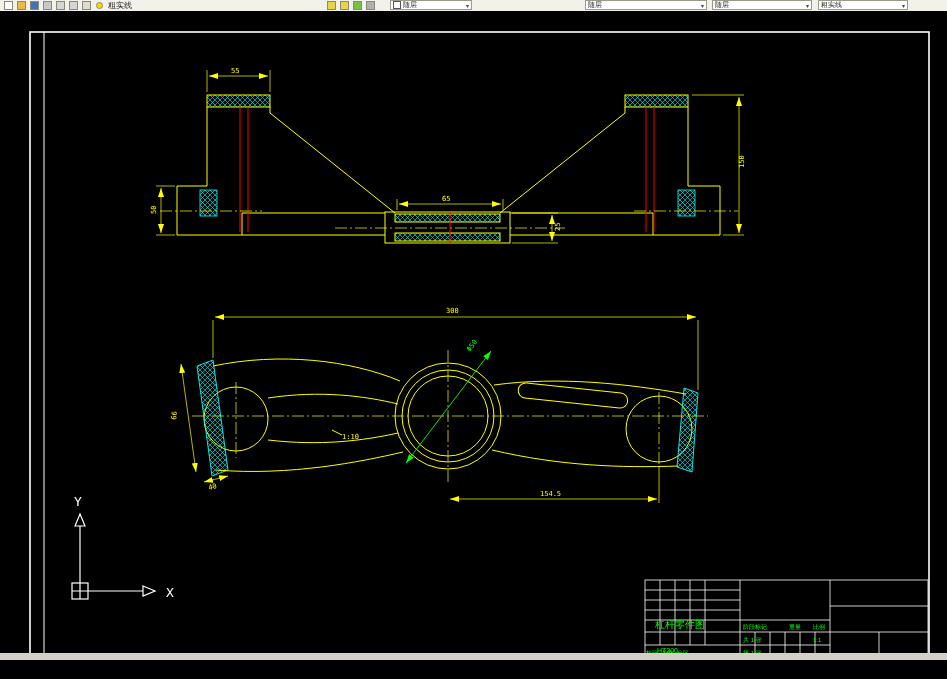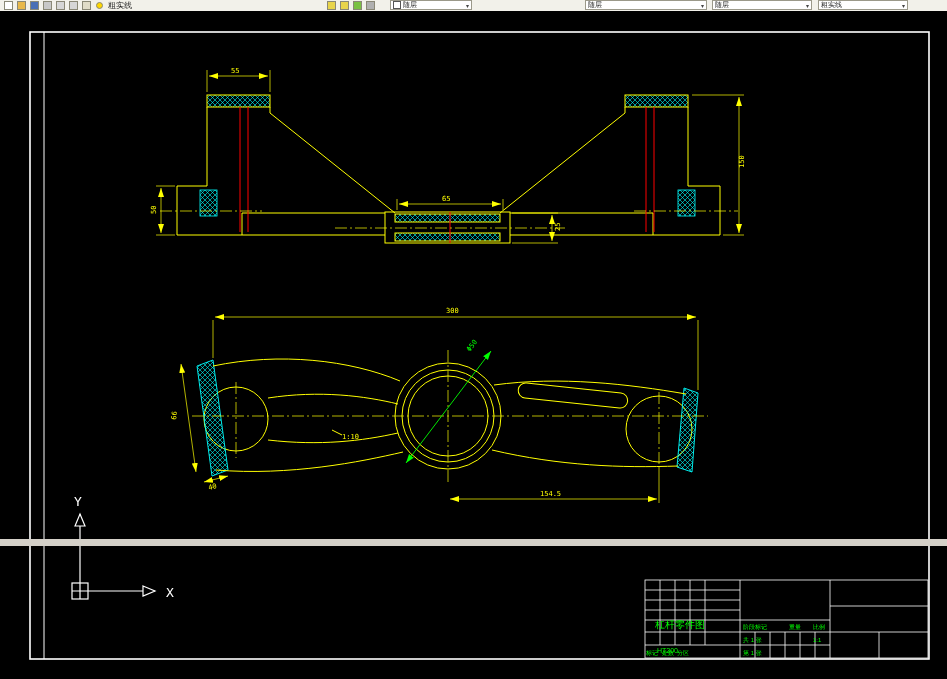--- a/index.html
+++ b/index.html
@@ -1,17 +1,17 @@
 <!DOCTYPE html>
 <html><head>
 <meta charset="utf-8">
 <style>
   html,body{margin:0;padding:0;background:#000;width:947px;height:679px;overflow:hidden;
     font-family:"Liberation Sans",sans-serif;}
-  .app{position:relative;width:947px;height:546px;background:#000;}
+  .app{position:relative;width:947px;height:660px;background:#000;}
   
   .toolbar{position:absolute;top:0;left:0;width:947px;height:11px;background:#f2f1ea;
     border-bottom:1px solid #b6b3a4;overflow:hidden;}
   .ico{position:absolute;top:1px;width:9px;height:9px;border:1px solid #8a8876;box-sizing:border-box;}
   .i-new{left:4px;background:#ffffff;}
   .i-open{left:17px;background:#e8b84b;}
   .i-save{left:30px;background:#4a6fb5;}
   .i-print{left:43px;background:#c8c8c8;}
   .i-cut{left:56px;background:#d6d6d6;}
   .i-copy{left:69px;background:#d6d6d6;}

